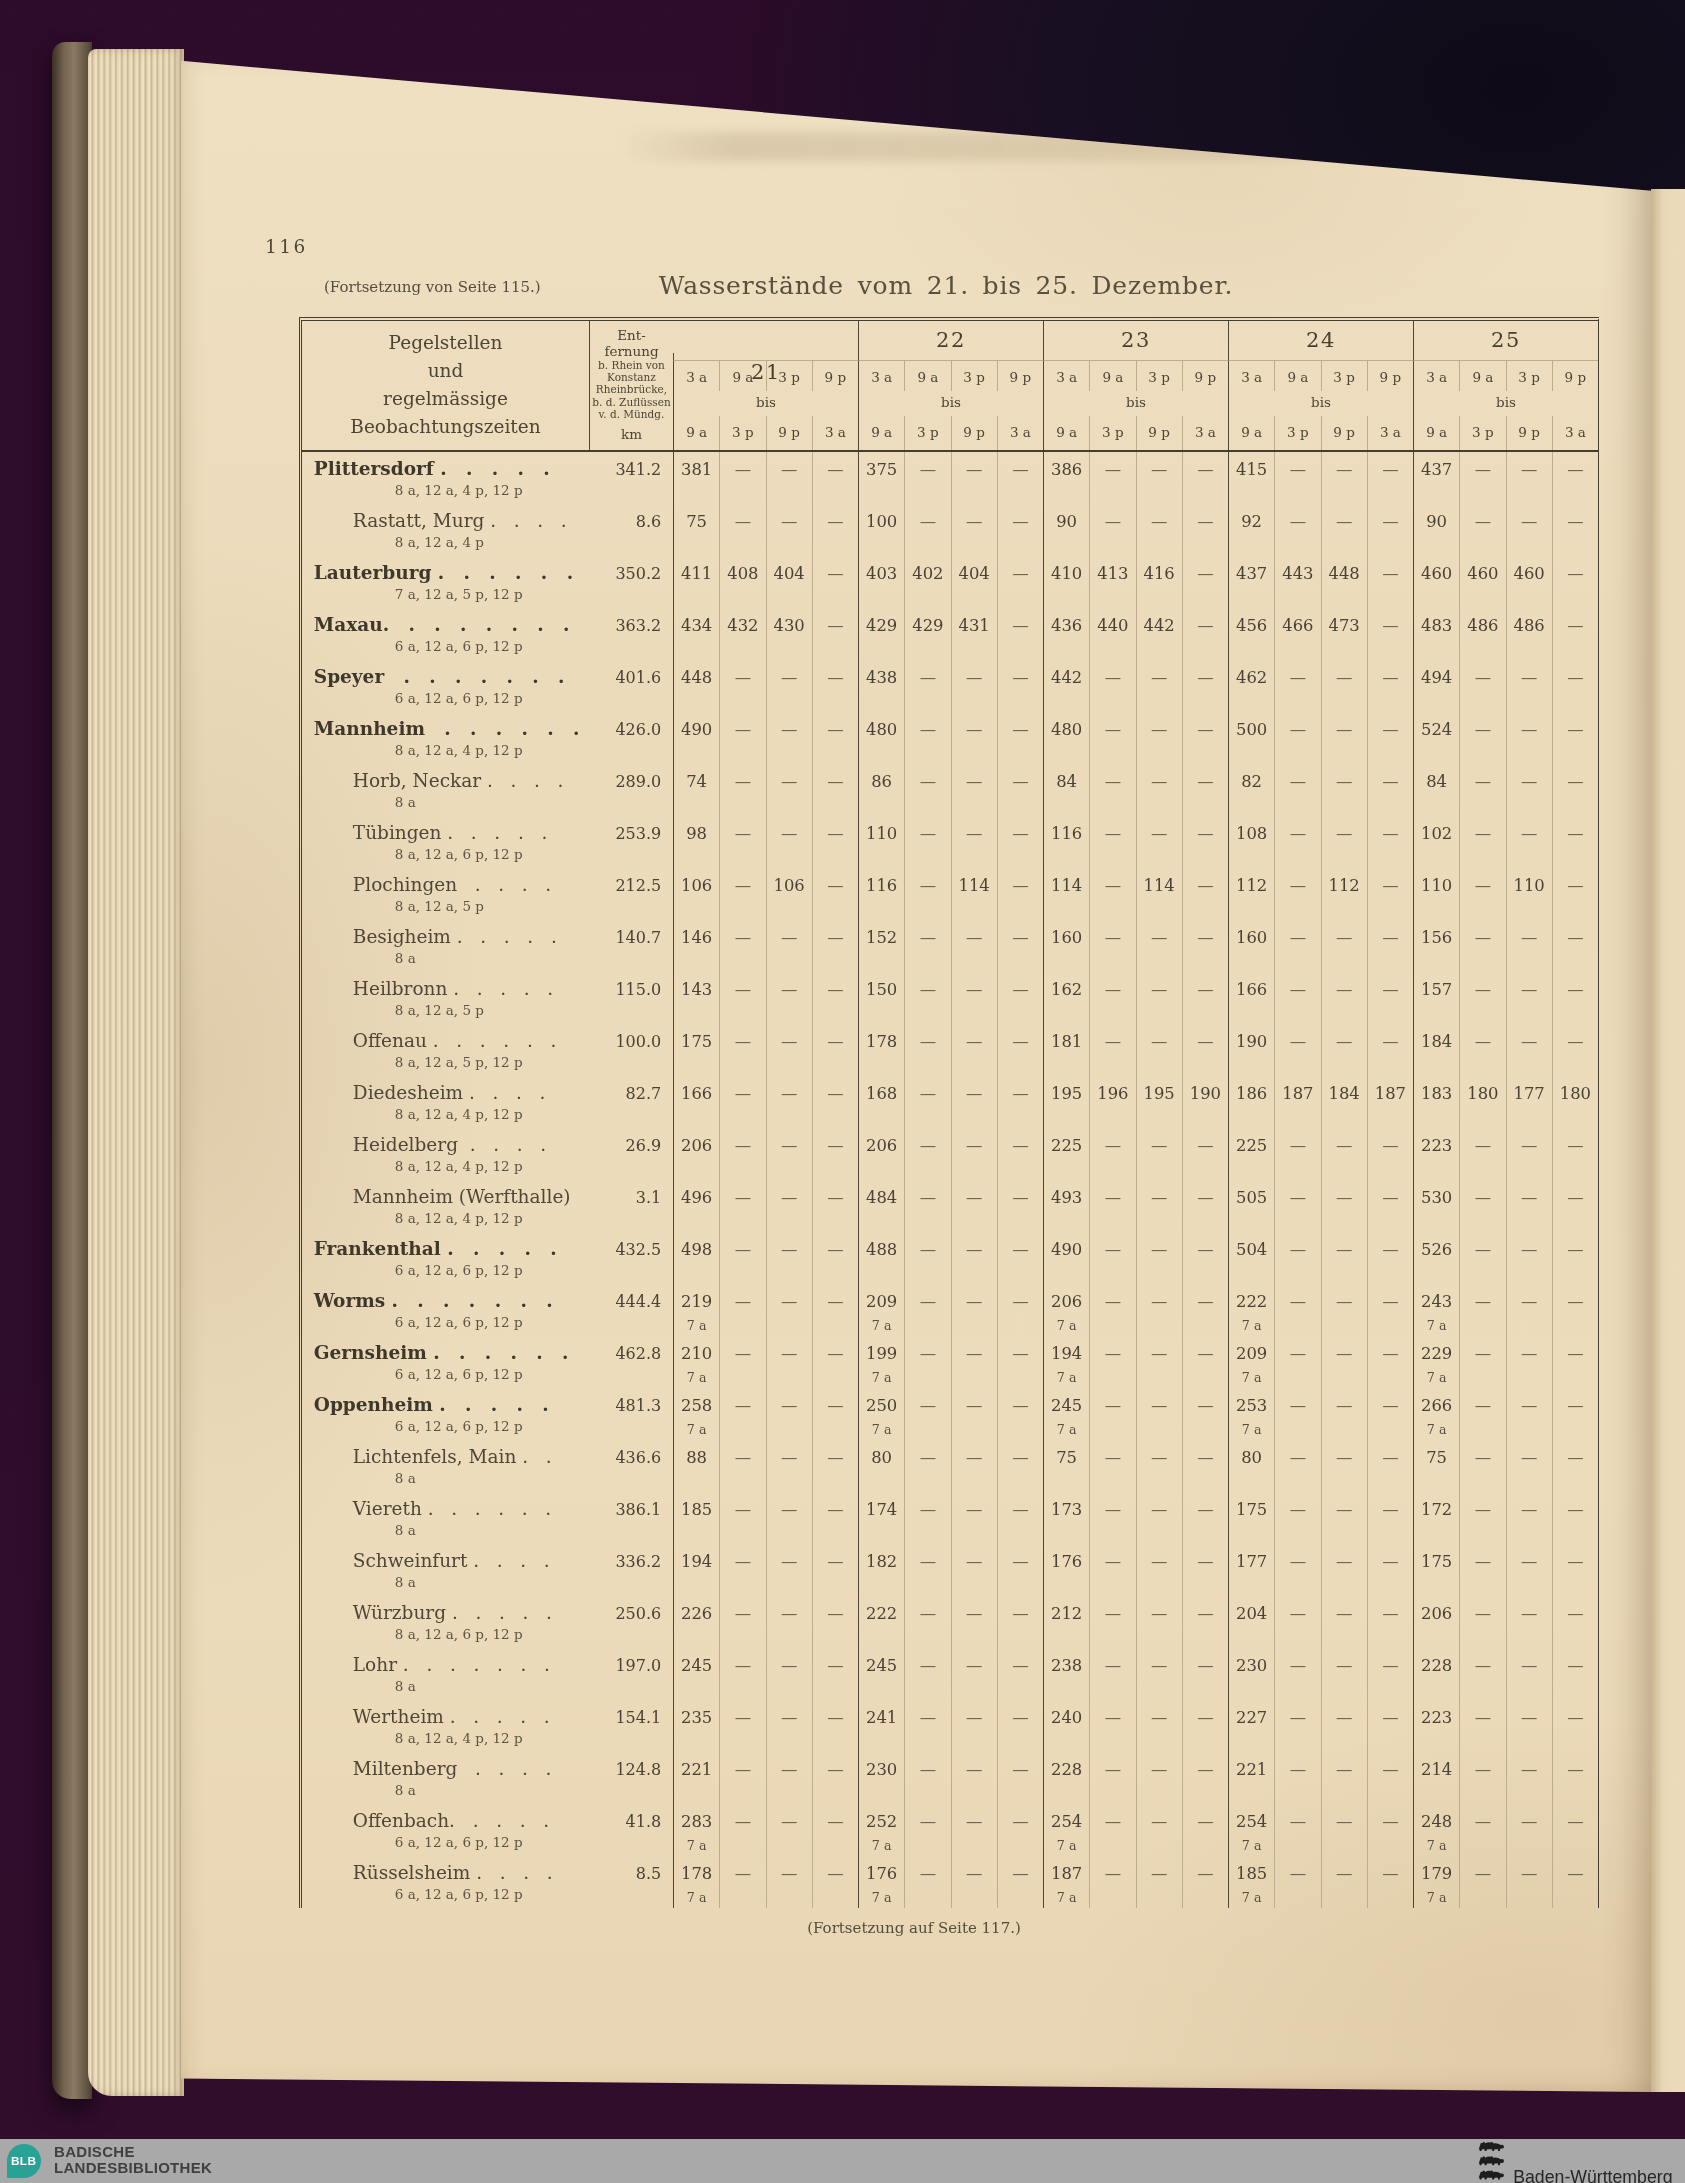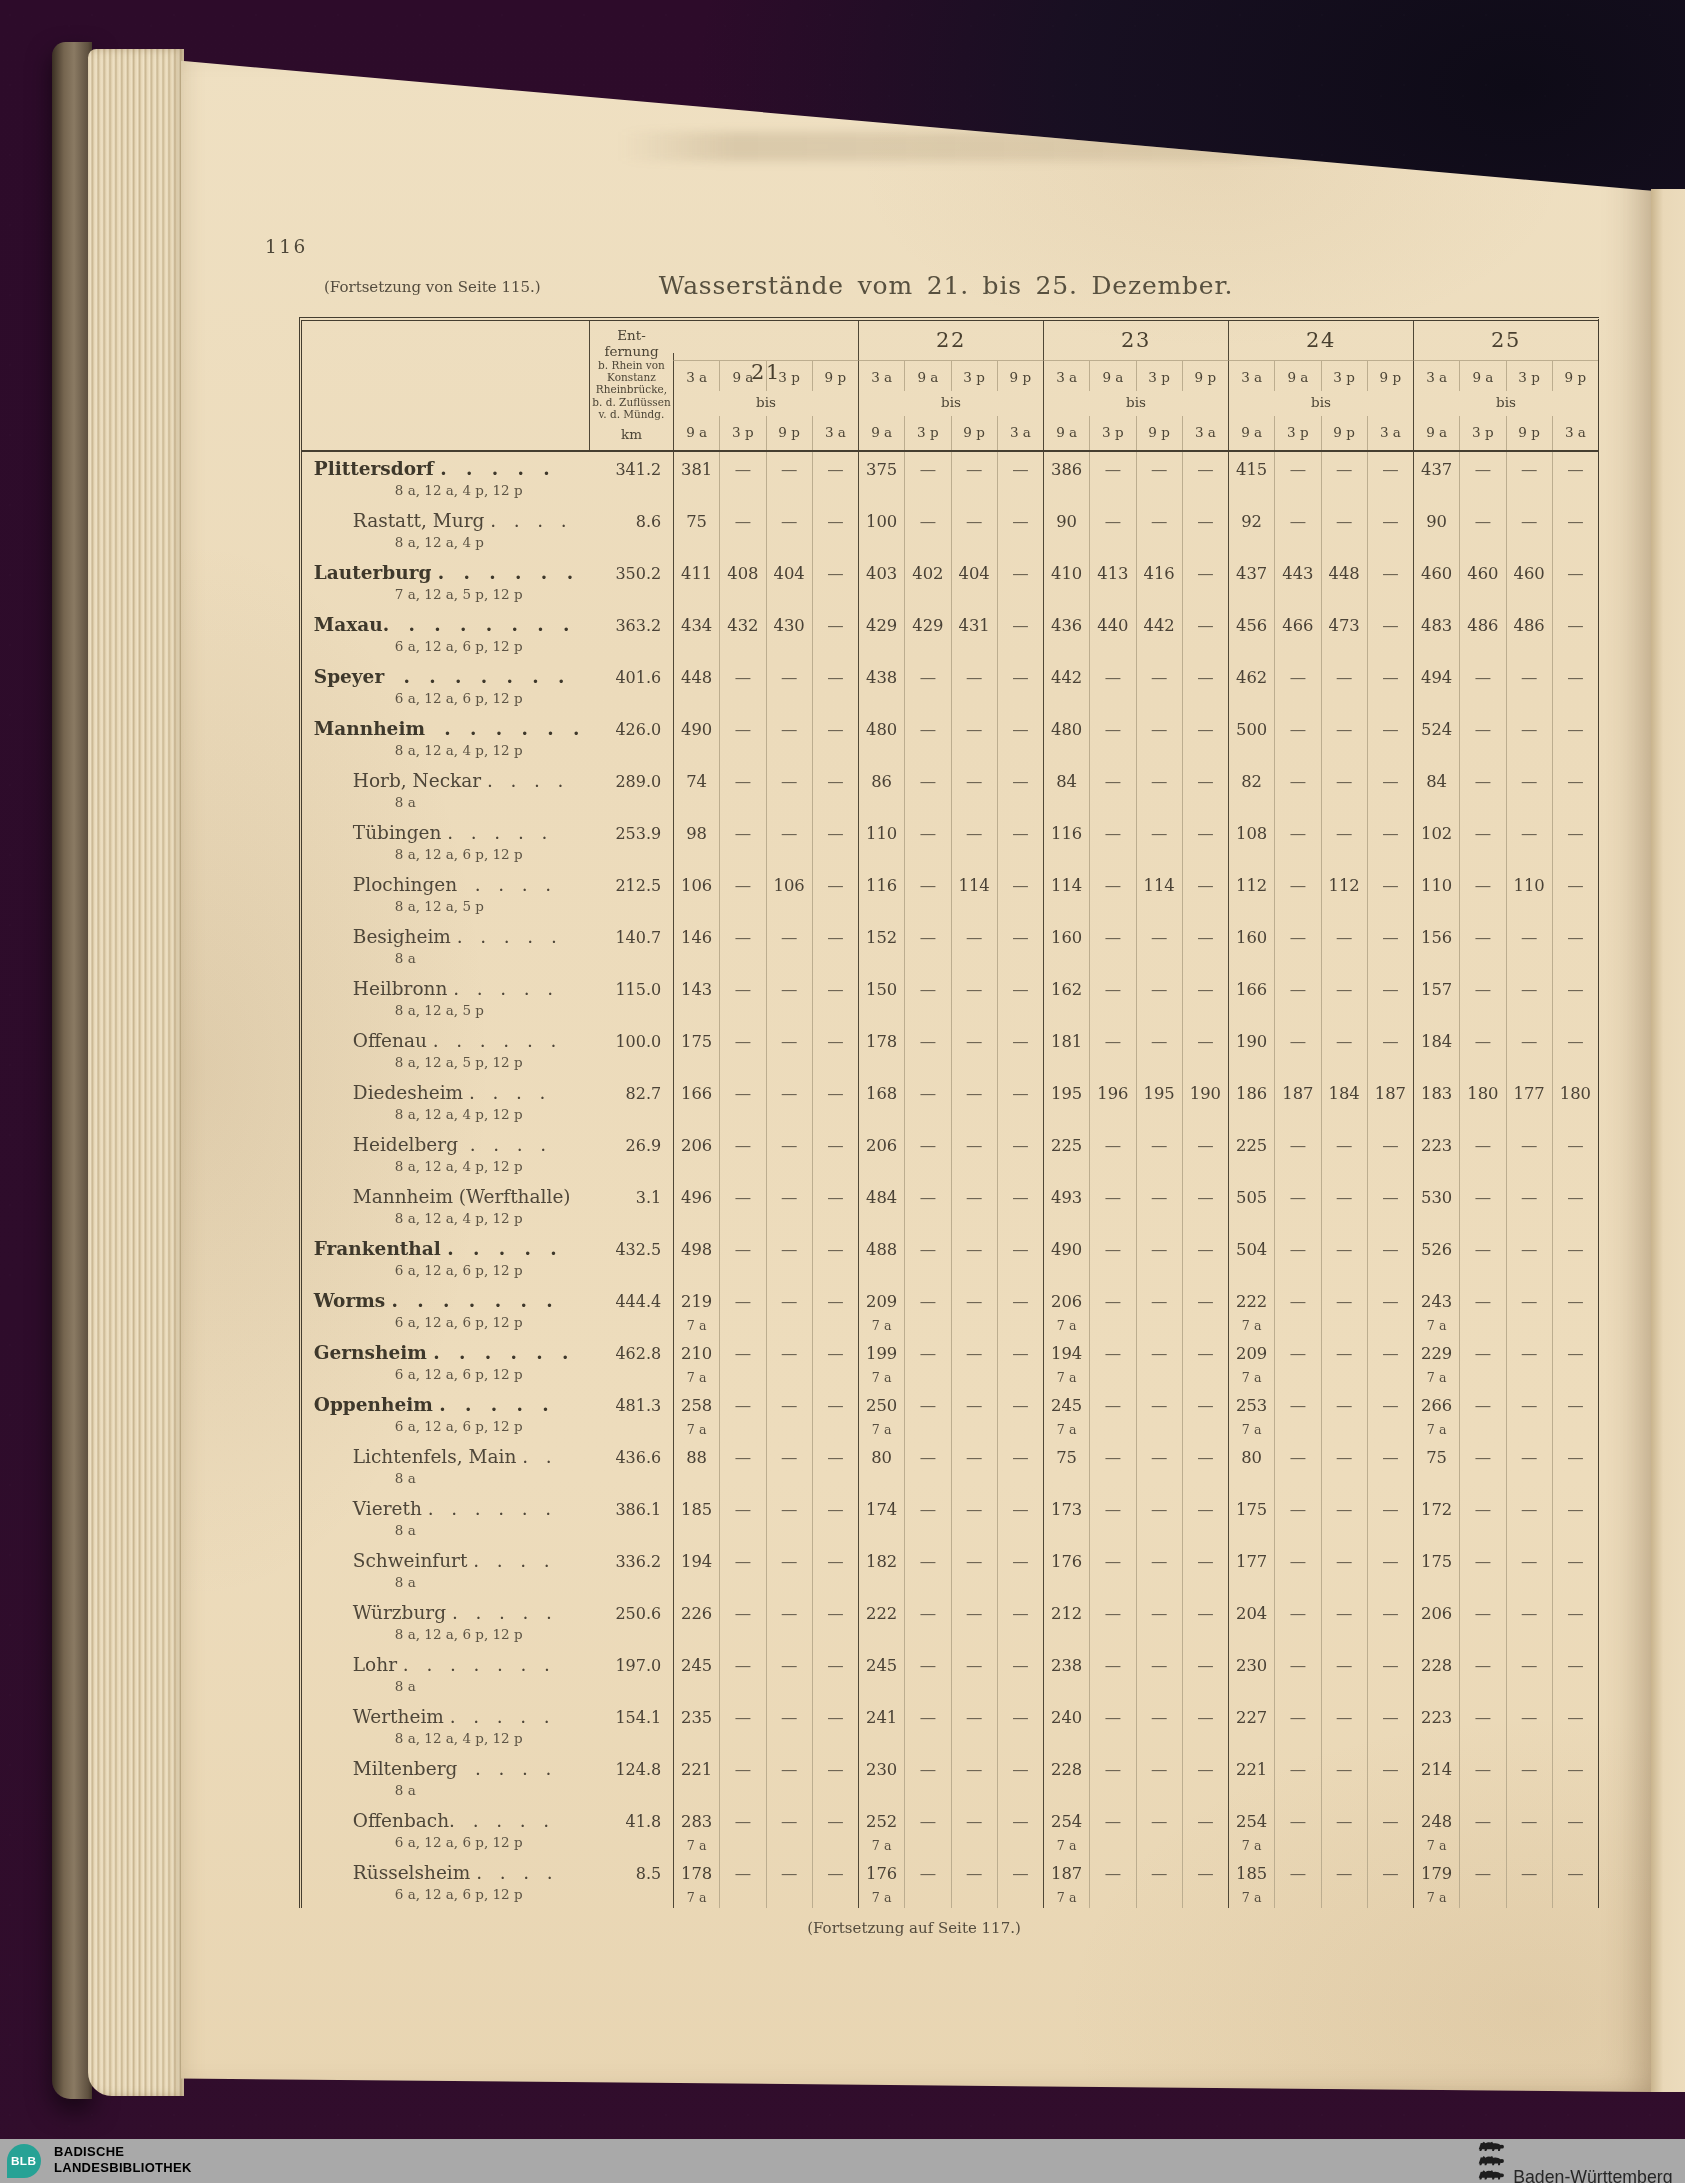--- a/index.html
+++ b/index.html
@@ -67,42 +67,48 @@
   .c-val{text-align:center;padding-top:7.6px;}
   .v{line-height:20px;font-size:16.4px;}
   .v.dash{color:#6a6151;}
   .nt{line-height:17px;font-size:12.6px;margin-top:5.9px;color:#564e40;}
   
   .bar{position:absolute;left:0;top:2139px;width:1686px;height:44px;background:#a9a9a9;
     font-family:"Liberation Sans", sans-serif;}
   .blb-logo{position:absolute;left:6.7px;top:5px;width:34px;height:34px;background:#27a295;
     border-radius:50% 50% 50% 0;display:flex;align-items:center;justify-content:center;
     color:#fff;font-weight:bold;font-size:11.8px;letter-spacing:0.4px;}
-  .blb-text{position:absolute;left:54px;top:5px;font-weight:bold;font-size:13px;line-height:16px;
-    color:#000000;letter-spacing:0.3px;}
+  .blb-text{position:absolute;left:54px;top:5px;font-weight:bold;font-size:15px;line-height:16px;
+    color:#404040;letter-spacing:0.3px;}
   .bw-group{position:absolute;right:13.5px;top:0;height:44px;display:flex;align-items:center;gap:8.4px;}
   .bw-lions{display:block;}
   .bw-label{font-size:17.7px;color:#262626;margin-top:32px;}
 </style>
 </head>
 <body>
 
 <div class="stage">
   <div class="speckle"></div>
   <div class="cover-edge"></div>
   <div class="page-stack"></div>
 
   <div class="page">
     <div class="ghost"></div>
     <div class="page-number">116</div>
     <div class="cont-top">(Fortsetzung von Seite 115.)</div>
     <div class="page-title">Wasserstände vom 21. bis 25. Dezember.</div>
 
     <div class="wtable">
       <div class="thead">
+          <div class="h-station" style="grid-area: 1 / 1 / 5;">
+            <div>Pegelstellen</div>
+            <div>und</div>
+            <div>regelmässige</div>
+            <div>Beobachtungszeiten</div>
+          </div>
           <div class="h-km bM" style="grid-area: 1 / 2 / 5;">
             <div class="a">Ent-</div>
             <div class="a">fernung</div>
             <div class="b">b. Rhein von</div>
             <div class="b">Konstanz</div>
             <div class="b">Rheinbrücke,</div>
             <div class="b">b. d. Zuflüssen</div>
             <div class="b">v. d. Mündg.</div>
             <div class="c">km</div>
           </div>

